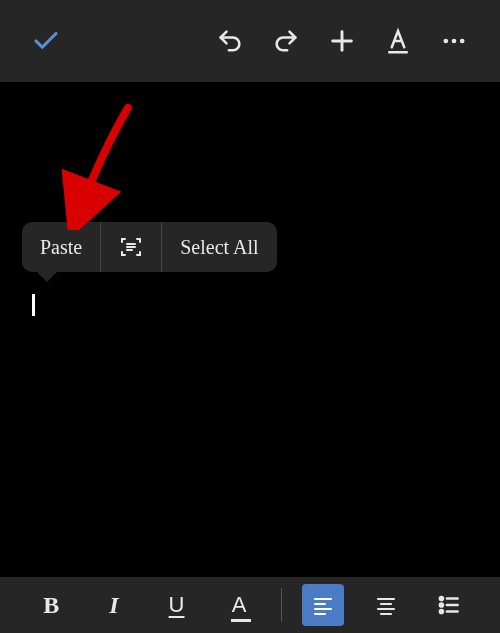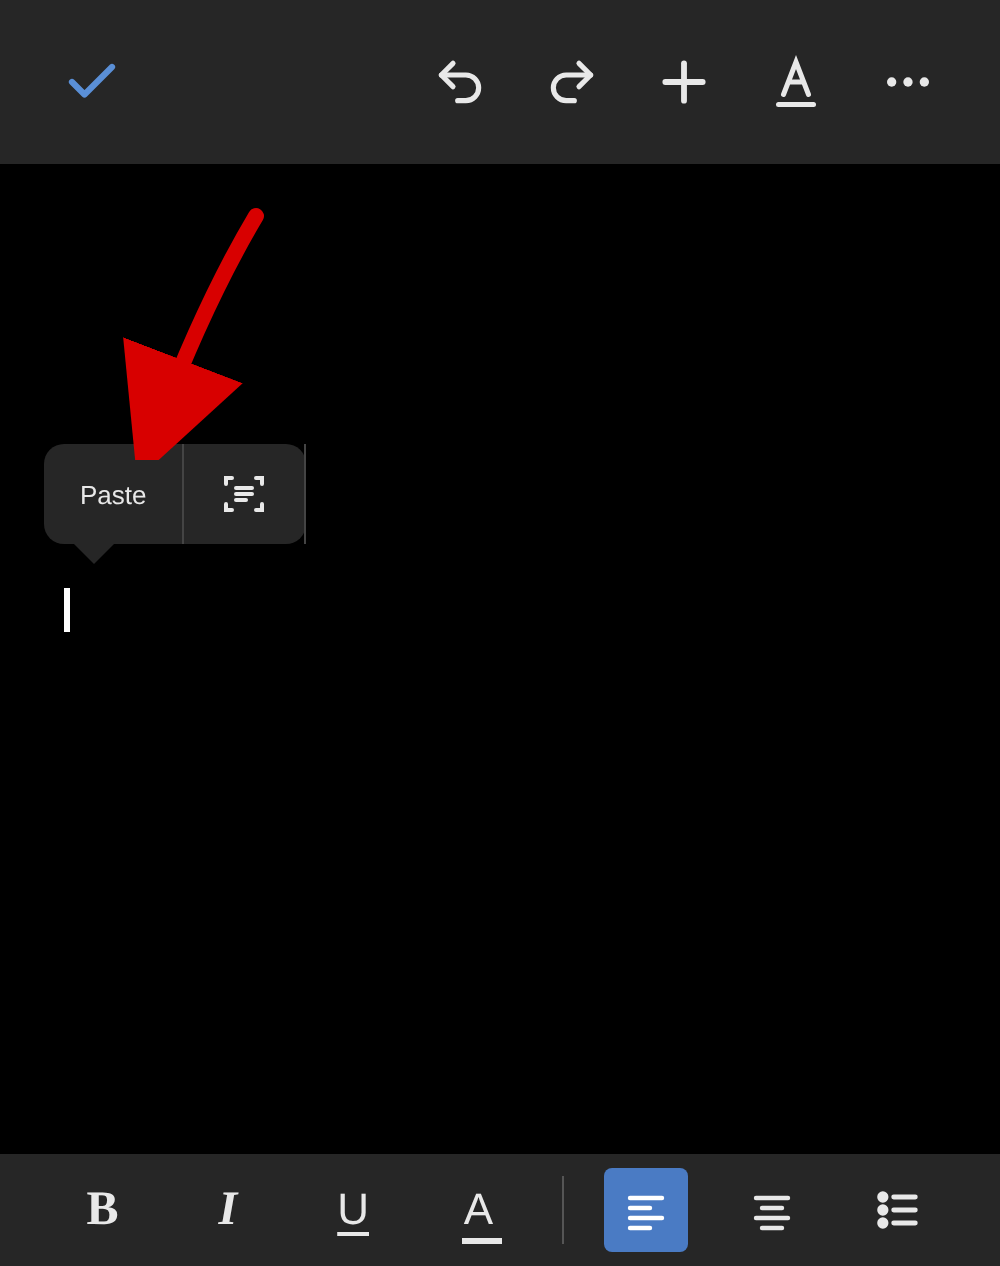--- a/index.html
+++ b/index.html
@@ -63,21 +63,22 @@
       border: 10px solid transparent;
       border-top-color: #262626;
       border-bottom: none;
     }
     .context-item {
       display: flex;
       align-items: center;
       justify-content: center;
       padding: 0 18px;
       color: #e8e8e8;
-      font-size: 13px;
+      font-size: 20px;
+      font-family: Liberation Serif, serif;
     }
     .context-sep {
       width: 1px;
       background: #444;
     }
     .arrow-annotation {
       position: absolute;
       top: 100px;
       left: 58px;
       pointer-events: none;
@@ -185,20 +186,21 @@
   <div class="context-sep"></div>
   <div class="context-item">
     <svg width="24" height="24" viewBox="0 0 24 24" fill="none" stroke="#e8e8e8" stroke-width="2" stroke-linecap="round">
         <path d="M3 7V4h3M21 7V4h-3M3 17v3h3M21 17v3h-3"></path>
         <line x1="8" y1="9" x2="16" y2="9"></line>
         <line x1="8" y1="12" x2="16" y2="12"></line>
         <line x1="8" y1="15" x2="13" y2="15"></line>
       </svg>
   </div>
   <div class="context-sep"></div>
+  <div class="context-item">Select All</div>
 </div>
 
 <svg class="arrow-annotation" width="90" height="130" viewBox="0 0 90 130">
   <defs>
     <marker id="arrowhead" markerWidth="8" markerHeight="8" refX="4" refY="4" orient="auto">
       <polygon points="0 0, 8 4, 0 8" fill="#d80000"></polygon>
     </marker>
   </defs>
   <path d="M 70 8 Q 45 50 22 110" stroke="#d80000" stroke-width="8" fill="none" marker-end="url(#arrowhead)" stroke-linecap="round"></path>
   <polygon points="14,108 36,100 28,124" fill="#d80000"></polygon>

